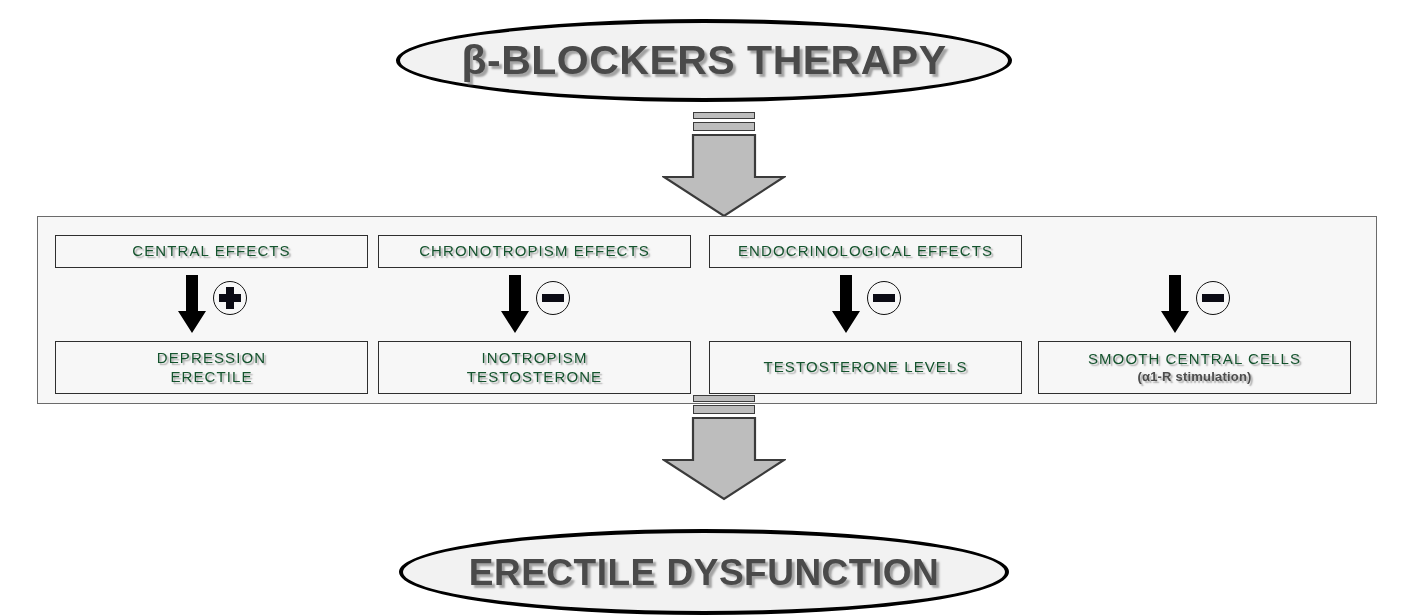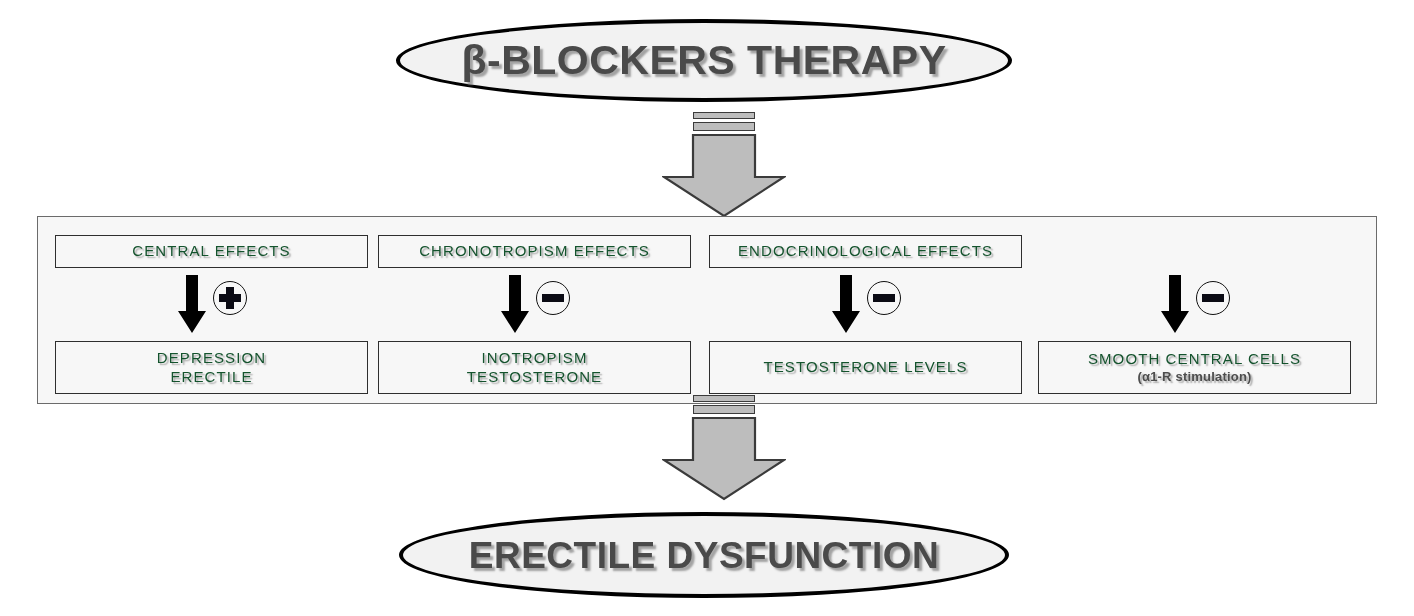--- a/index.html
+++ b/index.html
@@ -39,21 +39,21 @@
   }
   #ellipse-top {
     left: 396px;
     top: 19px;
     width: 616px;
     height: 83px;
   }
   #ellipse-top .ellipse-label { font-size: 41px; }
   #ellipse-bottom {
     left: 399px;
-    top: 512px;
+    top: 529px;
     width: 610px;
     height: 86px;
   }
   #ellipse-bottom .ellipse-label { font-size: 37px; }
 
   
   .big-arrow { position: absolute; }
   .big-arrow .stripe {
     position: absolute;
     background: #bdbdbd;

